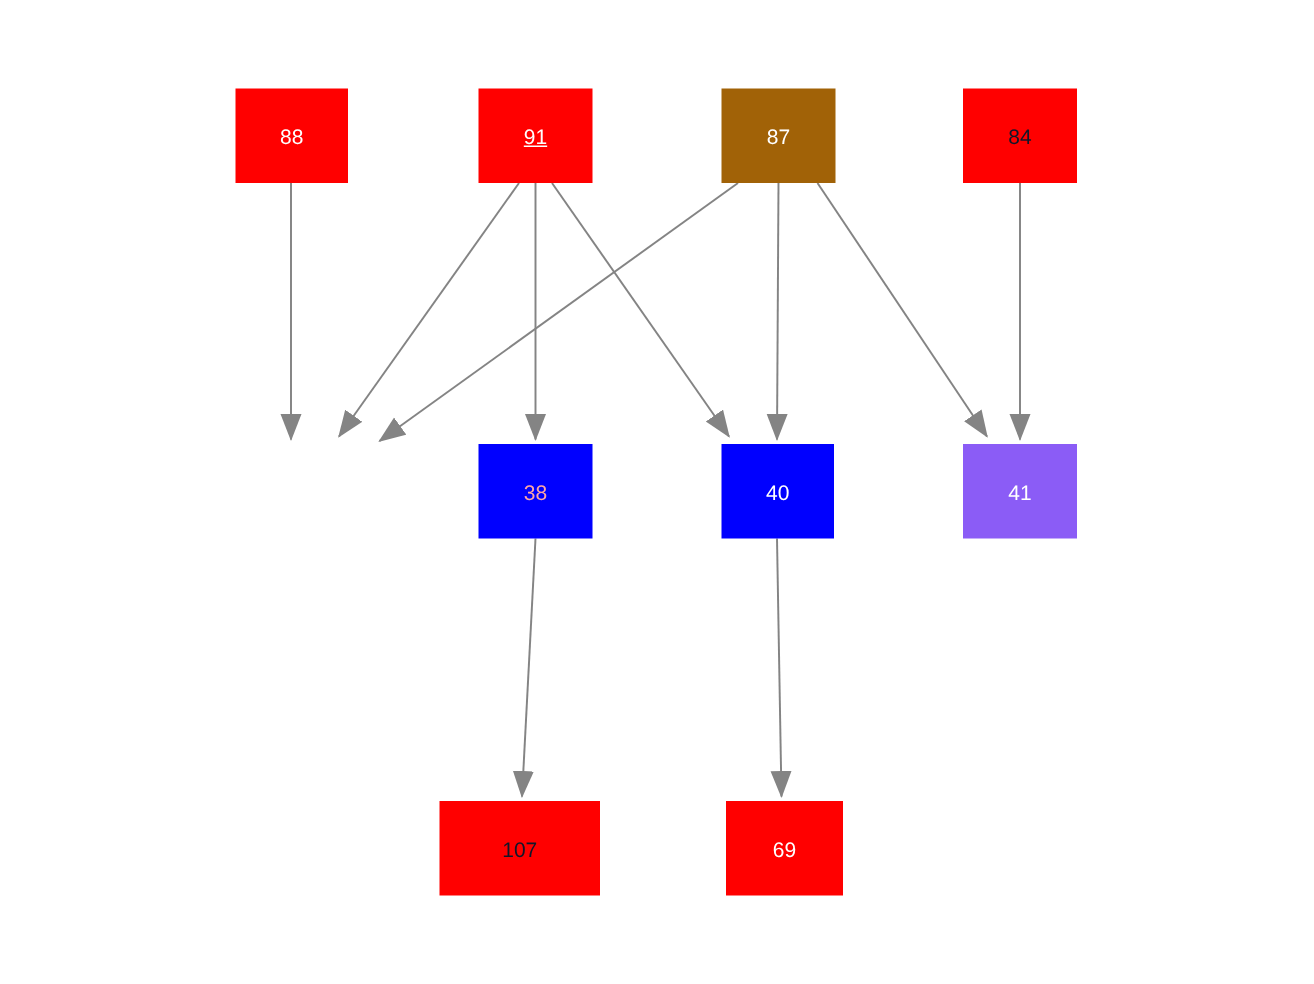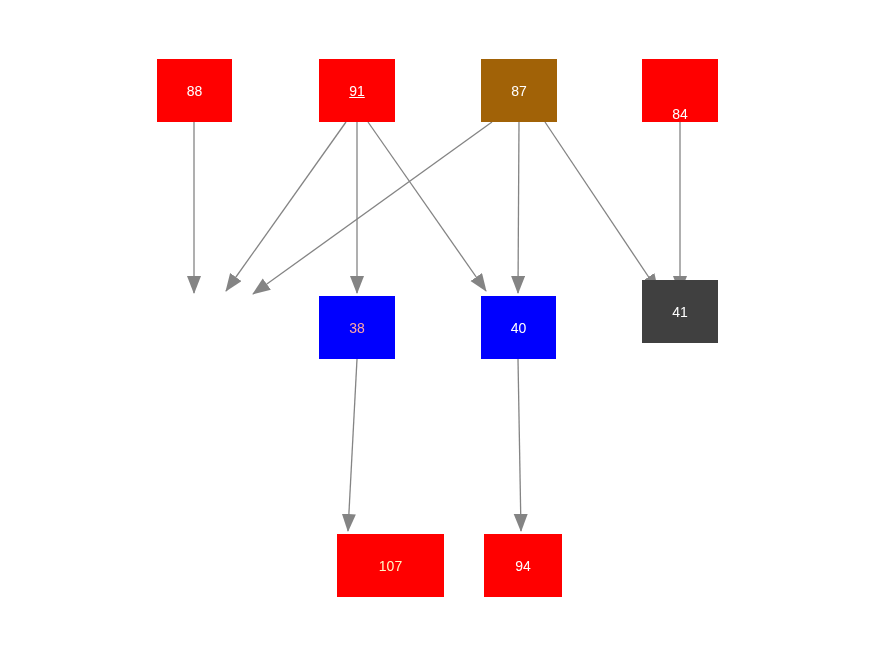--- a/index.html
+++ b/index.html
@@ -56,31 +56,31 @@
     </svg>
 <div class="node" style="left: 157px; top: 59px; width: 75px; height: 63px; background: rgb(255, 0, 0); color: rgb(255, 255, 255);">
       <span>88</span>
     </div>
     <div class="node" style="left: 319px; top: 59px; width: 76px; height: 63px; background: rgb(255, 0, 0); color: rgb(255, 255, 255); text-decoration: underline;">
       <span>91</span>
     </div>
     <div class="node" style="left: 481px; top: 59px; width: 76px; height: 63px; background: #a16207; color: rgb(255, 255, 255);">
       <span>87</span>
     </div>
-    <div class="node" style="left: 642px; top: 59px; width: 76px; height: 63px; background: rgb(255, 0, 0); color: #ffffff; align-items: flex-end;">
+    <div class="node" style="left: 642px; top: 59px; width: 76px; height: 63px; background: rgb(255, 0, 0); color: #0f172a;">
       <span>84</span>
     </div>
     <div class="node" style="left: 319px; top: 296px; width: 76px; height: 63px; background: rgb(0, 0, 255); color: #fca5a5;">
       <span>38</span>
     </div>
     <div class="node" style="left: 481px; top: 296px; width: 75px; height: 63px; background: rgb(0, 0, 255); color: rgb(255, 255, 255); text-align: center;">
       <span>40</span>
     </div>
-    <div class="node" style="left: 642px; top: 280px; width: 76px; height: 63px; background: #404040; color: rgb(255, 255, 255);">
+    <div class="node" style="left: 642px; top: 296px; width: 76px; height: 63px; background: #8b5cf6; color: rgb(255, 255, 255);">
       <span>41</span>
     </div>
-    <div class="node" style="left: 293px; top: 534px; width: 107px; height: 63px; background: rgb(255, 0, 0); color: #fef9c3; margin-left: 44px;">
+    <div class="node" style="left: 293px; top: 534px; width: 107px; height: 63px; background: rgb(255, 0, 0); color: #0f172a;">
       <span>107</span>
     </div>
     <div class="node" style="left: 484px; top: 534px; width: 78px; height: 63px; background: rgb(255, 0, 0); color: rgb(255, 255, 255);">
-      <span>94</span>
+      <span>69</span>
     </div>
   </div>
 
 </body></html>

